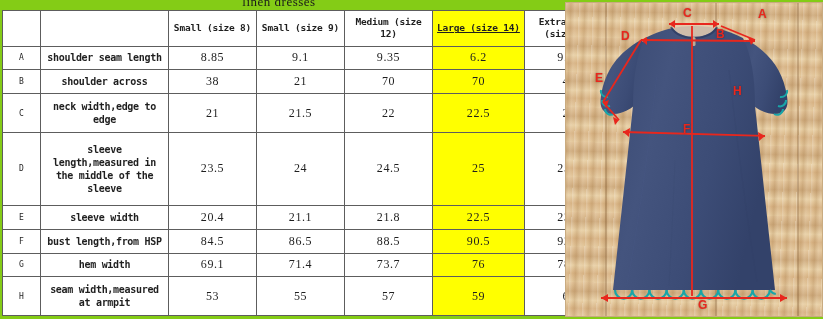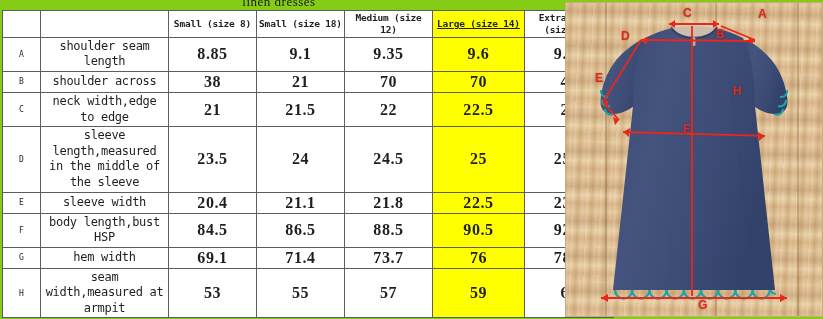--- a/index.html
+++ b/index.html
@@ -73,32 +73,31 @@
     color: #111111;
   }
   .letter-cell {
     font-family: "DejaVu Sans Mono", "Liberation Mono", monospace;
     font-size: 8px;
     color: #585858;
     font-weight: normal;
   }
   .desc-cell {
     font-family: "DejaVu Sans Mono", "Liberation Mono", monospace;
-    font-size: 12px;
-    font-weight: normal;
+    font-size: 10px;
+    font-weight: bold;
     letter-spacing: -0.3px;
     line-height: 1.3;
     color: #111111;
   }
   .val-cell {
     font-family: "Liberation Serif", "DejaVu Serif", serif;
-    font-size: 16px;
+    font-size: 12px;
     color: #262626;
     letter-spacing: 0.6px;
-    font-weight: bold;
   }
   .hl {
     background: #ffff00 !important;
   }
   .hdr-row td.hl {
     background: #ffff00 !important;
     text-decoration: underline;
   }
 
   
@@ -178,33 +177,33 @@
         <col class="c-size">
         <col class="c-size">
         <col class="c-size-l">
         <col class="c-size-x">
       </colgroup>
       <tbody>
         <tr class="hdr-row">
           <td></td>
           <td></td>
           <td>Small (size 8)</td>
-          <td>Small (size 18)</td>
+          <td>Small (size 9)</td>
           <td>Medium (size 12)</td>
           <td class="hl">Large (size 14)</td>
           <td>Extra Large (size 16)</td>
         </tr>
 
         <tr>
           <td class="letter-cell">A</td>
           <td class="desc-cell">shoulder seam length</td>
           <td class="val-cell">8.85</td>
           <td class="val-cell">9.1</td>
           <td class="val-cell">9.35</td>
-          <td class="val-cell hl">9.6</td>
+          <td class="val-cell hl">6.2</td>
           <td class="val-cell">9.85</td>
         </tr>
 
         <tr>
           <td class="letter-cell">B</td>
           <td class="desc-cell">shoulder across</td>
           <td class="val-cell">38</td>
           <td class="val-cell">21</td>
           <td class="val-cell">70</td>
           <td class="val-cell hl">70</td>
@@ -236,21 +235,21 @@
           <td class="desc-cell">sleeve width</td>
           <td class="val-cell">20.4</td>
           <td class="val-cell">21.1</td>
           <td class="val-cell">21.8</td>
           <td class="val-cell hl">22.5</td>
           <td class="val-cell">23.2</td>
         </tr>
 
         <tr>
           <td class="letter-cell">F</td>
-          <td class="desc-cell">body length,bust HSP</td>
+          <td class="desc-cell">bust length,from HSP</td>
           <td class="val-cell">84.5</td>
           <td class="val-cell">86.5</td>
           <td class="val-cell">88.5</td>
           <td class="val-cell hl">90.5</td>
           <td class="val-cell">92.5</td>
         </tr>
 
         <tr>
           <td class="letter-cell">G</td>
           <td class="desc-cell">hem width</td>

